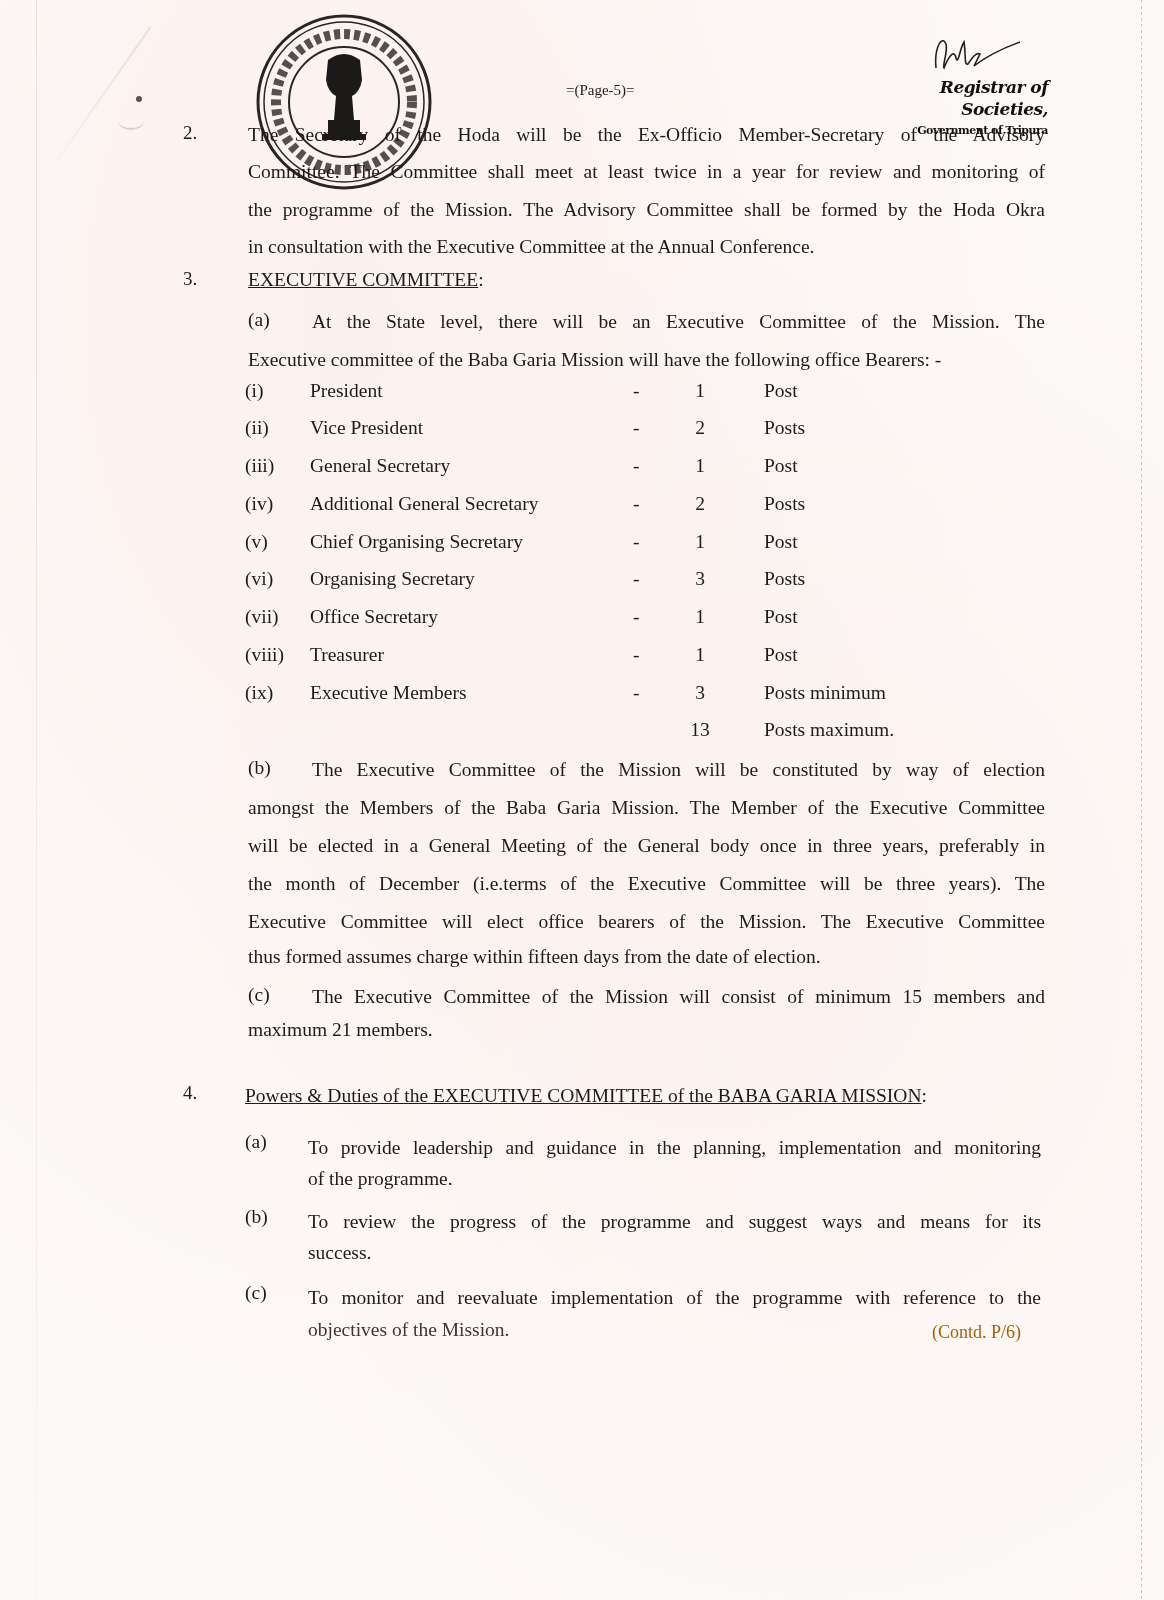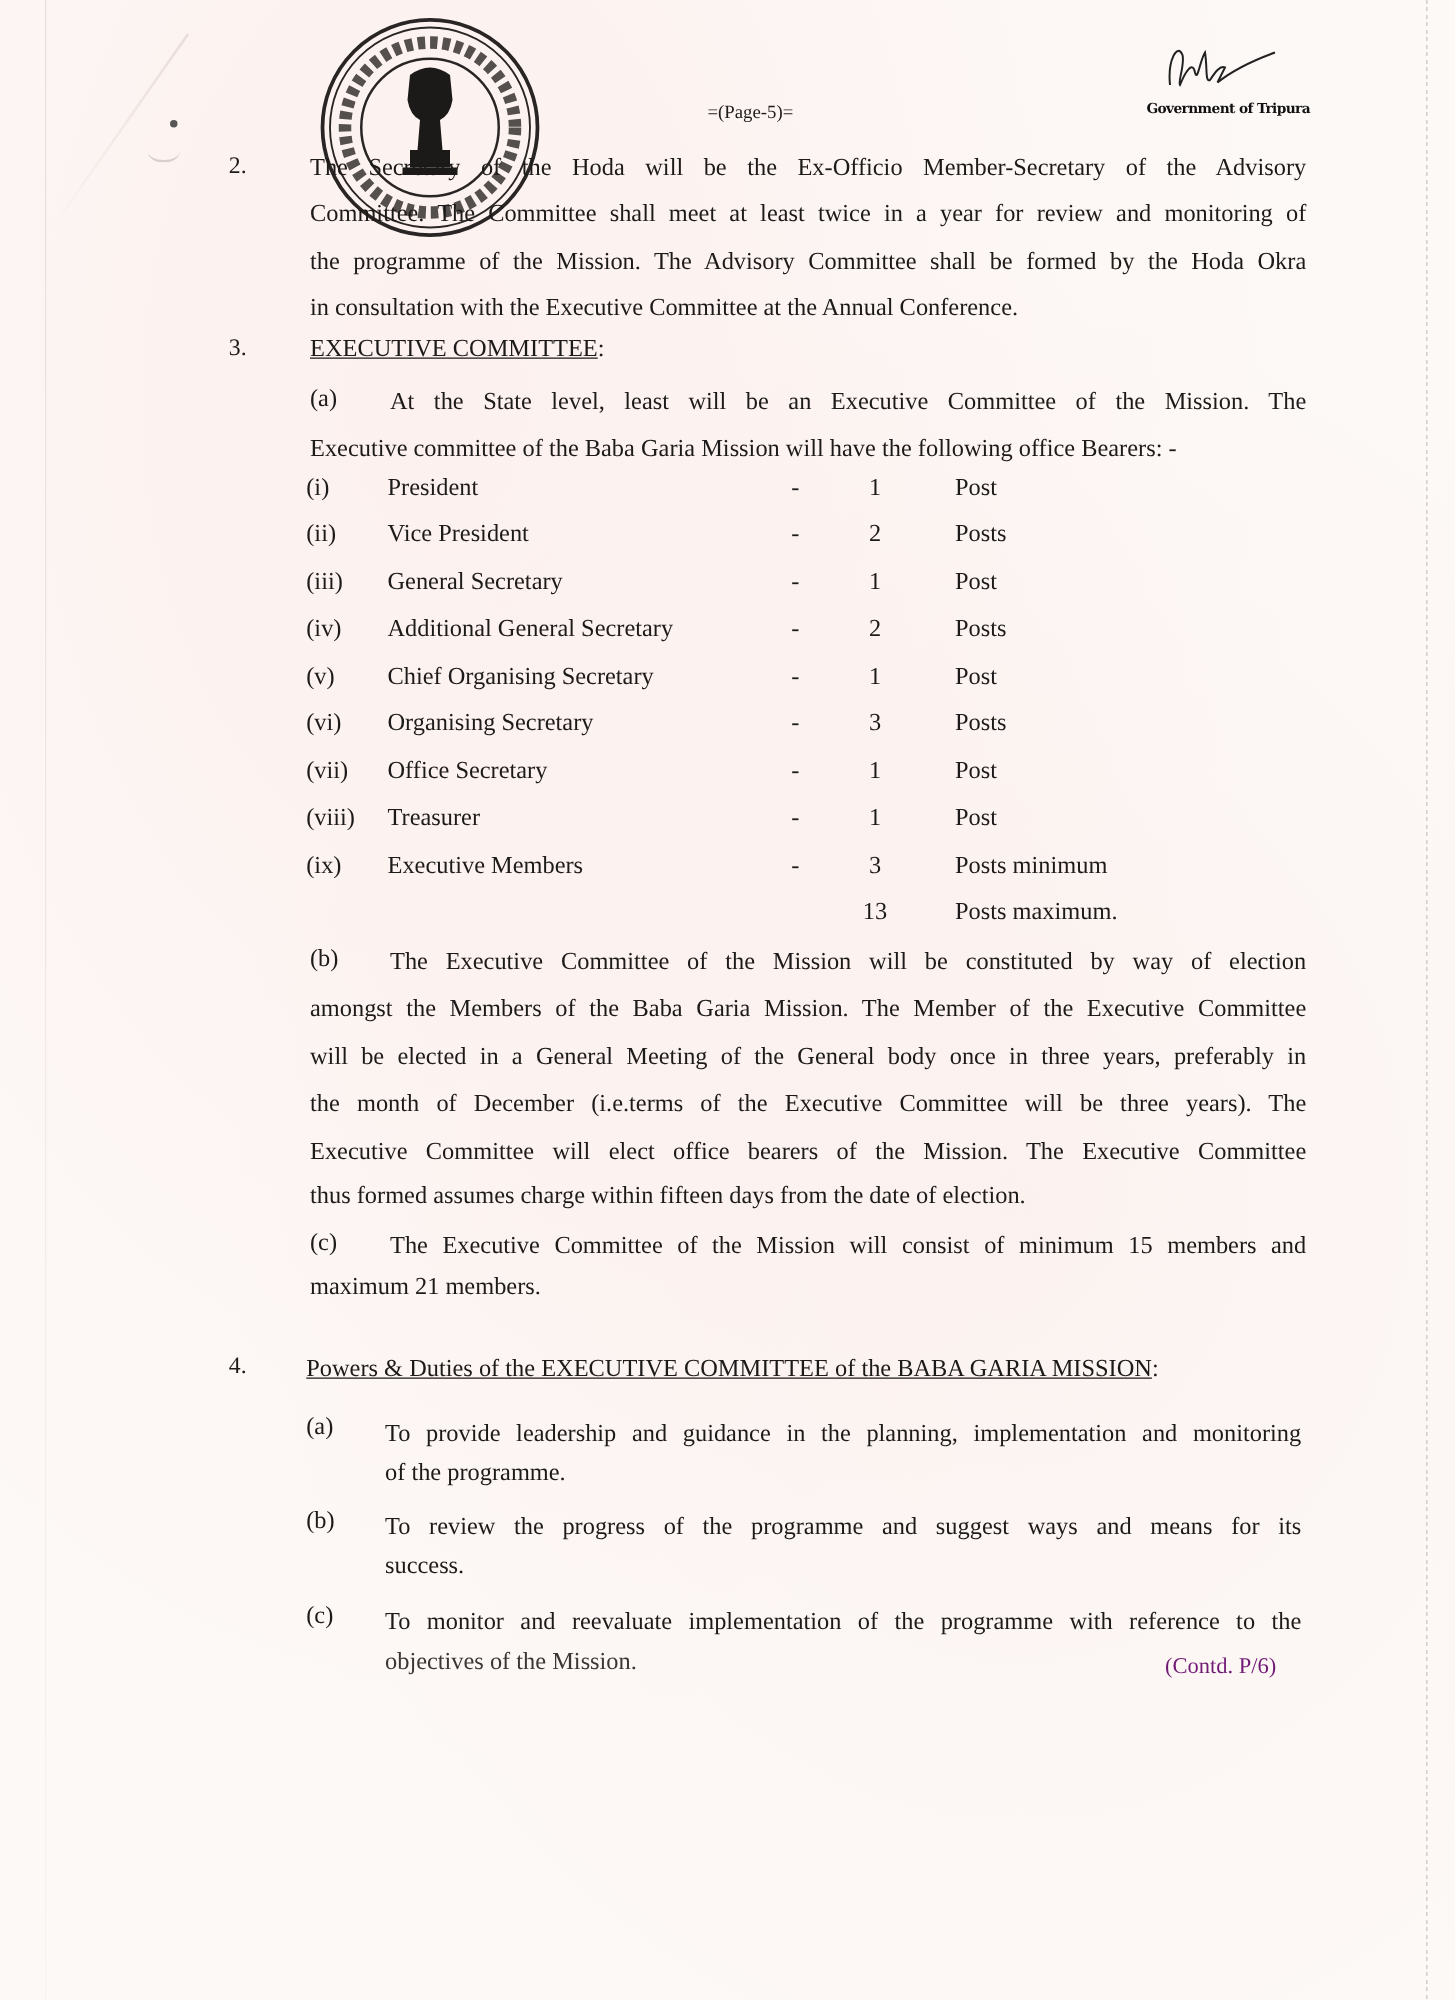--- a/index.html
+++ b/index.html
@@ -62,21 +62,21 @@
     .u { text-decoration: underline; }
 
     .office-table { position: absolute; left: 245px; top: 380px; }
     .office-row { position: absolute; left: 0; height: 30px; font-size: 19.5px; white-space: nowrap; width: 700px; }
     .office-row .roman { position: absolute; left: 0; }
     .office-row .title { position: absolute; left: 65px; }
     .office-row .dash { position: absolute; left: 388px; }
     .office-row .count { position: absolute; left: 440px; width: 30px; text-align: center; }
     .office-row .unit { position: absolute; left: 519px; }
 
-    .contd { position: absolute; left: 932px; top: 1322px; font-size: 18px; color: #701a75; }
+    .contd { position: absolute; left: 932px; top: 1322px; font-size: 18px; color: #a16207; }
     .faint { color: #3c3535; }
   </style>
 </head>
 <body>
 
 <div class="page-bg"></div>
 <div class="left-edge"></div>
 <div class="right-edge"></div>
 <div class="crease"></div>
 <div class="punch"></div>
@@ -96,36 +96,37 @@
 
 <div class="page-number">=(Page-5)=</div>
 
 <div class="signature">
   <svg viewBox="0 0 100 50" width="100" height="50">
     <path d="M8 40 C6 20 14 6 18 16 C20 24 14 38 16 40 C20 30 26 20 28 30 C30 38 32 20 36 14 C38 26 36 38 40 36 C44 30 48 24 52 26 L46 38 C56 30 70 22 92 14" fill="none" stroke="#222" stroke-width="1.6"></path>
   </svg>
 </div>
 
 <div class="registrar-stamp">
+  <div>Registrar of Societies,</div>
   <div class="l2">Government of Tripura</div>
 </div>
 
 <div class="num" style="top:122px;">2.</div>
 <div class="line just" style="left:248px; top:123px; width:797px;">The Secretary of the Hoda will be the Ex-Officio Member-Secretary of the Advisory</div>
 <div class="line just" style="left:248px; top:160px; width:797px;">Committee. The Committee shall meet at least twice in a year for review and monitoring of</div>
 <div class="line just" style="left:248px; top:198px; width:797px;">the programme of the Mission. The Advisory Committee shall be formed by the Hoda Okra</div>
 <div class="line" style="left:248px; top:235px;">in consultation with the Executive Committee at the Annual Conference.</div>
 
 <div class="num" style="top:268px;">3.</div>
 <div class="line" style="left:248px; top:268px;">
   <span class="u">EXECUTIVE COMMITTEE</span><span>:</span>
 </div>
 
 <div class="line" style="left:248px; top:308px;">(a)</div>
-<div class="line just" style="left:312px; top:310px; width:733px;">At the State level, least will be an Executive Committee of the Mission. The</div>
+<div class="line just" style="left:312px; top:310px; width:733px;">At the State level, there will be an Executive Committee of the Mission. The</div>
 <div class="line" style="left:248px; top:348px;">Executive committee of the Baba Garia Mission will have the following office Bearers: -</div>
 
 <div class="office-table">
   <div class="office-row" style="top:0px;">
     <span class="roman">(i)</span>
     <span class="title">President</span>
     <span class="dash">-</span>
     <span class="count">1</span>
     <span class="unit">Post</span>
   </div>

